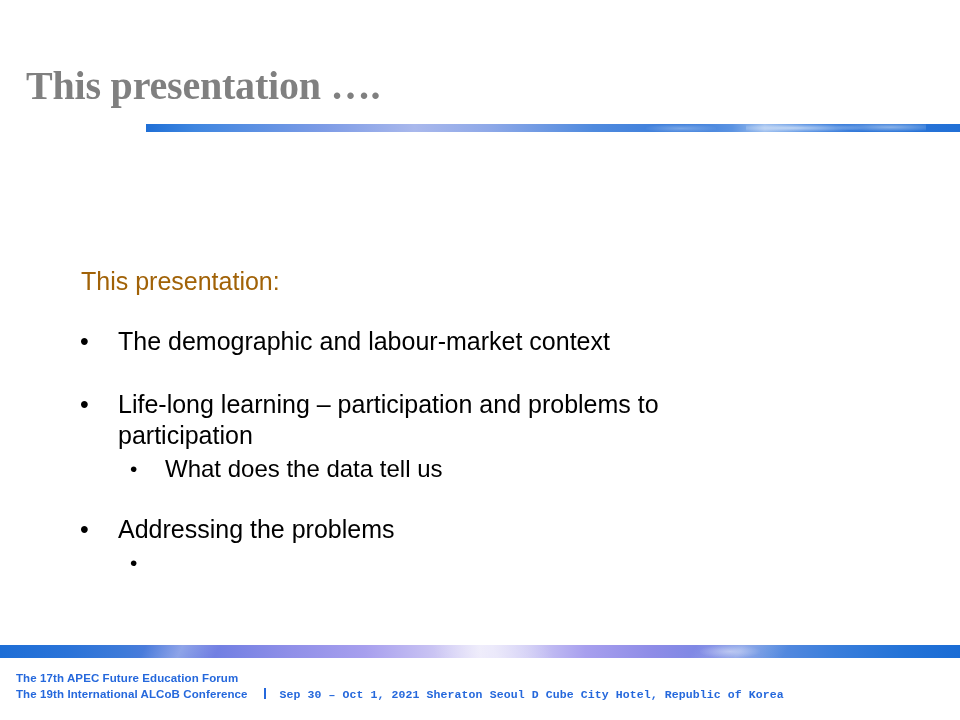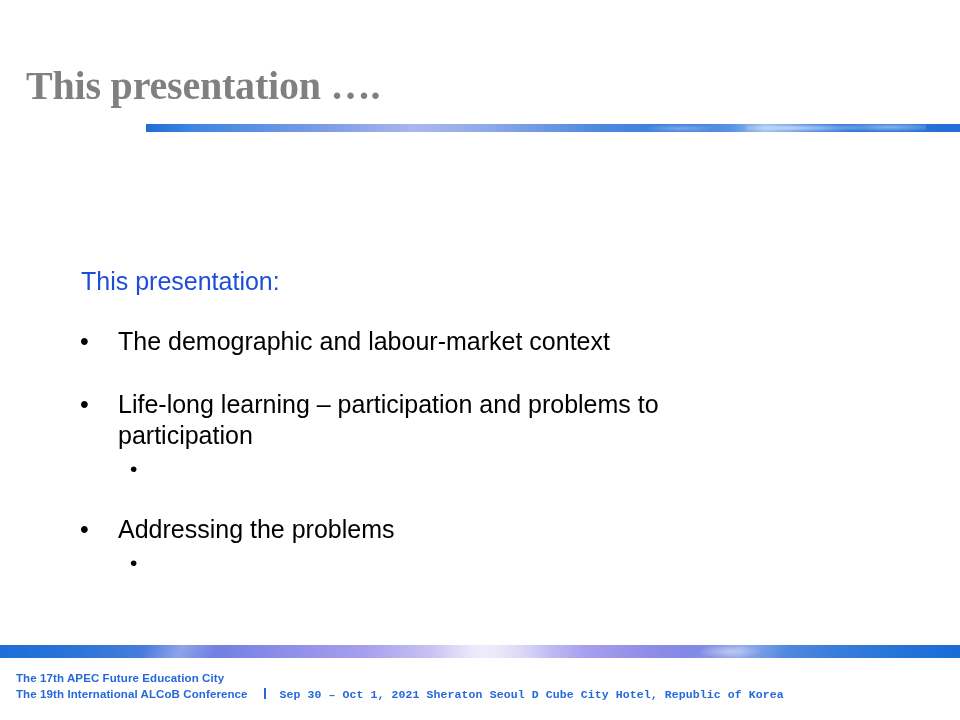--- a/index.html
+++ b/index.html
@@ -88,21 +88,21 @@
     position: absolute;
     left: 0;
     top: 266px;
     width: 960px;
   }
   .lead-line {
     position: absolute;
     left: 81px;
     top: 0;
     font-size: 25px;
-    color: #1d4ed8;
+    color: #a16207;
     line-height: 30px;
     white-space: nowrap;
   }
 
   .bullet-list {
     position: absolute;
     left: 0;
     top: 60px;
     width: 960px;
   }
@@ -262,20 +262,21 @@
 
       <div class="b1">
         <span class="dot">•</span>
         <span>Life-long learning – participation and problems to participation</span>
       </div>
 
       <div class="gap-sm"></div>
 
       <div class="b2">
         <span class="dot">•</span>
+        <span>What does the data tell us</span>
       </div>
 
       <div class="gap-md"></div>
 
       <div class="b1">
         <span class="dot">•</span>
         <span>Addressing the problems</span>
       </div>
 
       <div class="gap-sm"></div>
@@ -288,21 +289,21 @@
   </div>
 
   <div class="bottom-band">
     <div class="bb-1"></div>
     <div class="bb-2"></div>
     <div class="bb-3"></div>
     <div class="bb-4"></div>
   </div>
 
   <div class="footer">
-    <span class="footer-line-1">The 17th APEC Future Education City</span>
+    <span class="footer-line-1">The 17th APEC Future Education Forum</span>
     <span class="footer-line-2">
       <span class="footer-conf">The 19th International ALCoB Conference</span>
       <span class="footer-sep"></span>
       <span class="footer-meta">Sep 30 – Oct 1, 2021 Sheraton Seoul D Cube City Hotel, Republic of Korea</span>
     </span>
   </div>
 
 </div>
 
 </body></html>

